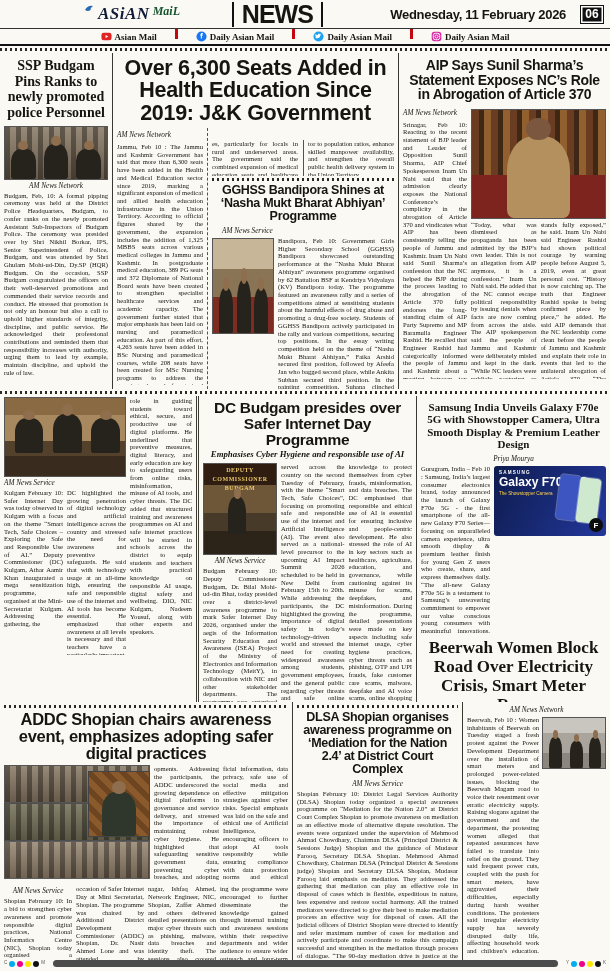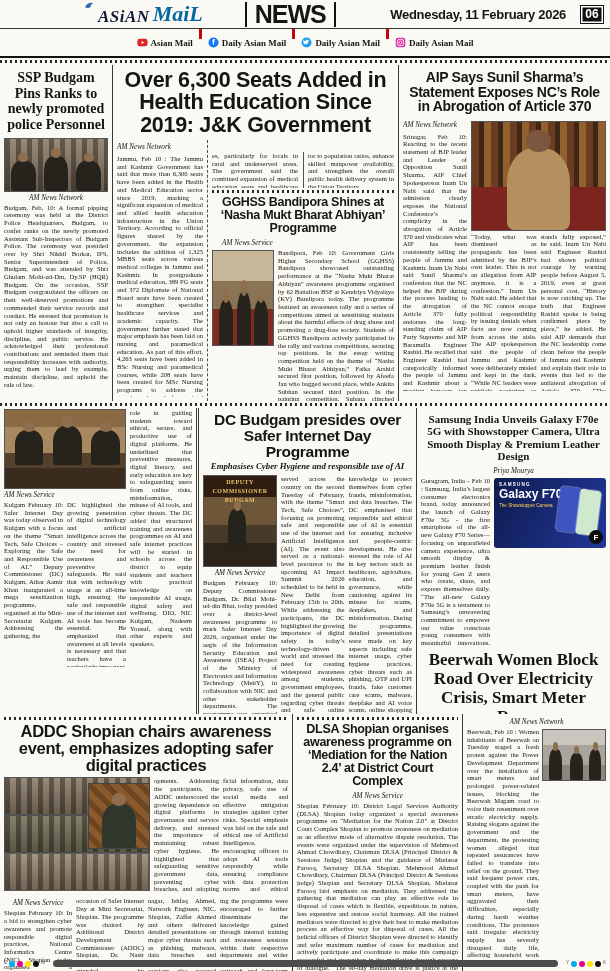--- a/index.html
+++ b/index.html
@@ -8,28 +8,28 @@
 .clip{overflow:hidden}
 .jt{font-size:6.6px;line-height:1.17;text-align:justify;overflow:hidden}
 .credit{font-size:7.2px;font-style:italic;text-align:center;padding:2px 0}
 .hl{font-family:"Liberation Sans",sans-serif;font-weight:700;text-align:center;letter-spacing:-.3px;line-height:1.04}
 .hlserif{font-family:"Liberation Serif",serif;font-weight:700;text-align:center;line-height:1.12}
 .sq{height:3px;background:repeating-linear-gradient(90deg,#2c2a26 0 2px,transparent 2px 5px);margin:2px 0}
 
 #hdr{border-bottom:2px solid #111}
 .hrow{display:flex;align-items:center;height:28px;padding:0 6px}
 .hspacer{width:78px}
-.logo{display:flex;align-items:flex-end;gap:3px;font-style:italic;font-weight:700}
+.logo{display:flex;align-items:flex-start;gap:3px;font-style:italic;font-weight:700}
 .logo .w1{font-size:17px;color:#101c38;letter-spacing:.5px}
-.logo .w2{font-size:22px;color:#0369a1}
+.logo .w2{font-size:12px;color:#14532d}
 .bird{width:10px;height:10px;margin-right:1px;align-self:flex-start}
 .news{font-family:"Liberation Sans",sans-serif;font-weight:700;font-size:25px;letter-spacing:-1px;border-left:2px solid #111;border-right:2px solid #111;padding:0 8px;line-height:1}
 .hdate{font-family:"Liberation Sans",sans-serif;font-weight:700;font-size:13px;letter-spacing:-.3px}
 .pageno{width:24px;height:19px;background:#111;color:#fff;font-family:"Liberation Sans",sans-serif;font-weight:700;font-size:12px;display:flex;align-items:center;justify-content:center;border:1.5px solid #111;box-shadow:inset 0 0 0 1.5px #fff}
-.socrow{display:flex;justify-content:center;gap:6px;height:28px;border-top:1px solid #333}
+.socrow{display:flex;justify-content:center;gap:18px;height:16px;border-top:1px solid #333}
 .soc{display:flex;align-items:center;gap:3px;font-weight:700;font-size:9px}
 .soc svg{width:11px;height:11px}
 .socsep{width:3px;height:10px;background:#c2070f}
 
 .band{display:grid}
 #band1{height:336px;grid-template-columns:112px 286px 1fr}
 #band2{height:306px;grid-template-columns:196px 220px 1fr}
 #band3{height:258px;grid-template-columns:292px 170px 1fr}
 .band>section{padding:1px 4px;overflow:hidden}
 .vr{border-left:1px solid #3a382f}

